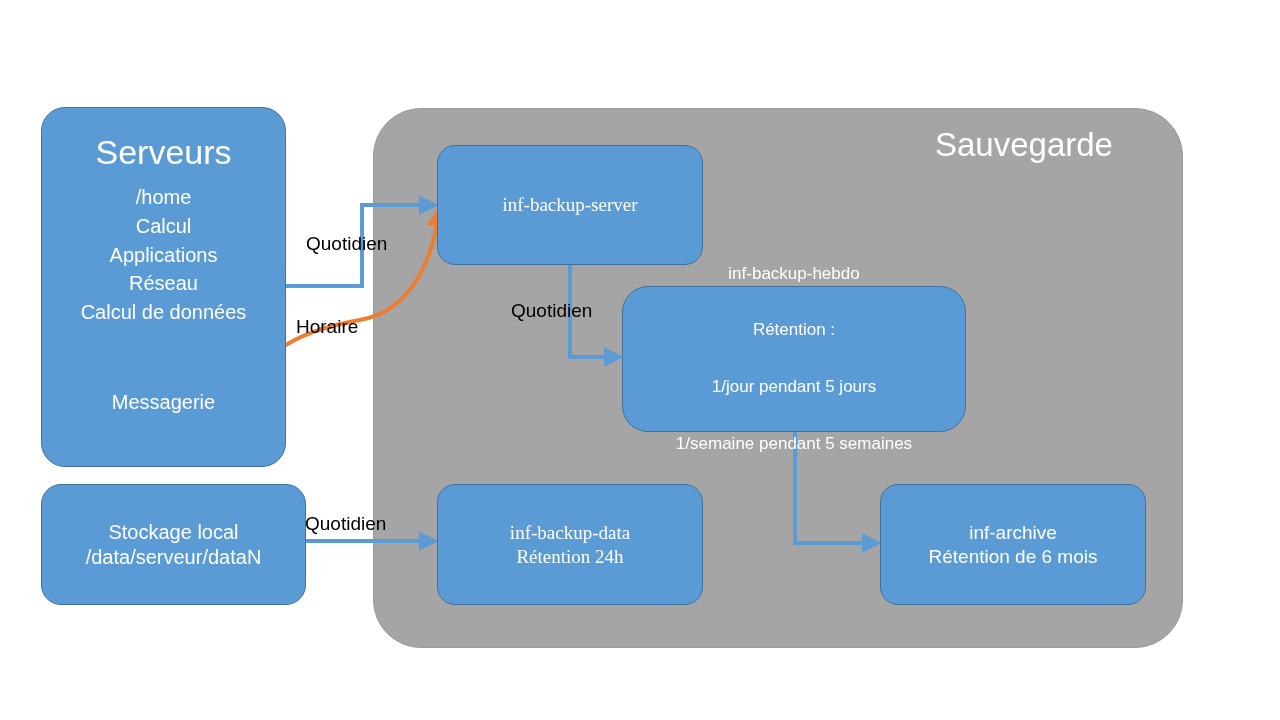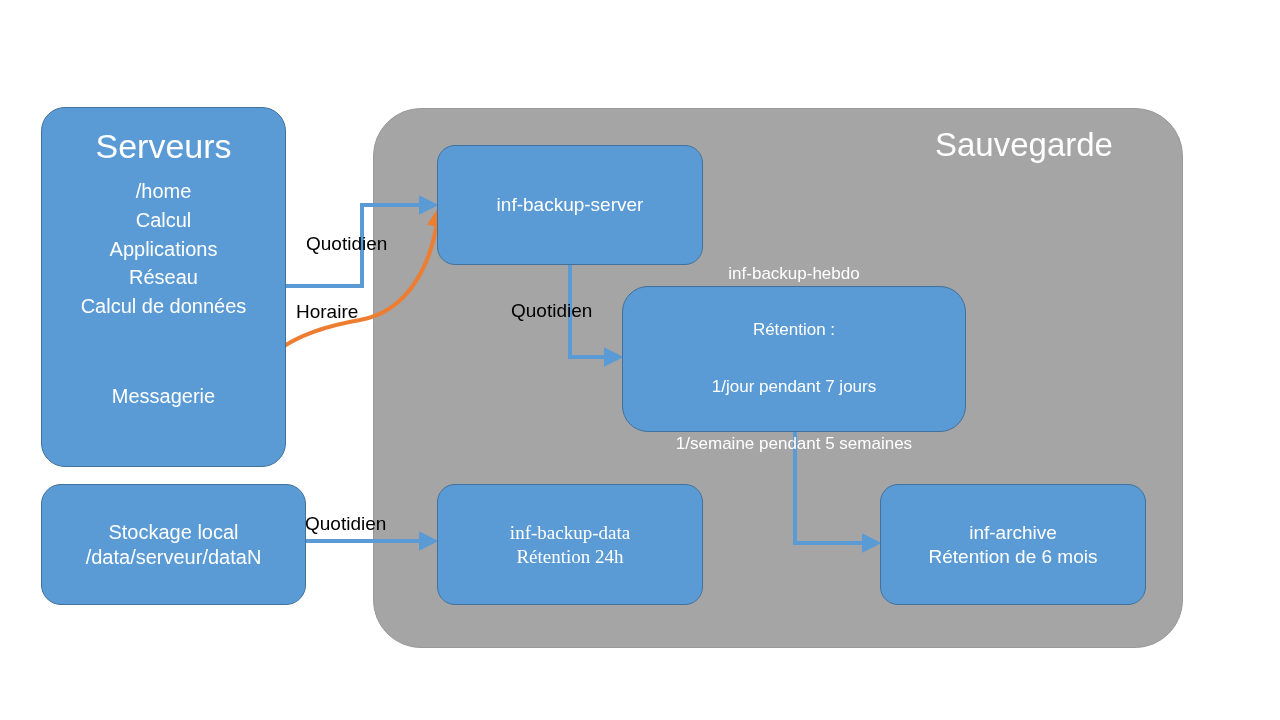--- a/index.html
+++ b/index.html
@@ -53,21 +53,21 @@
     font-size: 33px;
     white-space: nowrap;
     z-index: 2;
   }
 
   
   #servers {
     left: 41px; top: 107px; width: 245px; height: 360px;
     border-radius: 24px;
     justify-content: flex-start;
-    padding-top: 10px;
+    padding-top: 16px;
   }
   #servers-title {
     font-size: 34px;
     margin-top: 8px;
     margin-bottom: 10px;
   }
   #servers-list {
     font-size: 20px;
     line-height: 1.43;
     text-align: center;
@@ -80,20 +80,21 @@
   #storage {
     left: 41px; top: 484px; width: 265px; height: 121px;
     border-radius: 20px;
     font-size: 20px;
   }
 
   #backup-server {
     left: 437px; top: 145px; width: 266px; height: 120px;
     border-radius: 18px;
     font-size: 19px;
+    font-family: Liberation Serif, serif;
   }
   #backup-hebdo {
     left: 622px; top: 286px; width: 344px; height: 146px;
     border-radius: 26px;
     font-size: 17px;
     gap: 36px;
   }
   #backup-data {
     left: 437px; top: 484px; width: 266px; height: 121px;
     border-radius: 18px;
@@ -148,21 +149,21 @@
 
     <path d="M570,265 L570,357 L614,357" fill="none" stroke="#5B9BD5" stroke-width="4" marker-end="url(#arrow-blue)"></path>
 
     <path d="M795,432 L795,543 L872,543" fill="none" stroke="#5B9BD5" stroke-width="4" marker-end="url(#arrow-blue)"></path>
 
     <path d="M286,541 L429,541" fill="none" stroke="#5B9BD5" stroke-width="4" marker-end="url(#arrow-blue)"></path>
   </svg>
 
   <div class="edge-label" style="left:306px; top:233px;">Quotidien</div>
 
-  <div class="edge-label" style="left:296px; top:301px;text-align:right;">Horaire</div>
+  <div class="edge-label" style="left:296px; top:316px;text-align:right;">Horaire</div>
 
   <div class="edge-label" style="left:511px; top:300px;">Quotidien</div>
 
   <div class="edge-label" style="left:305px; top:513px;">Quotidien</div>
 
   <div class="node" id="servers">
     <div id="servers-title" class="line">Serveurs</div>
     <div id="servers-list">
       <span class="line">/home</span>
       <span class="line">Calcul</span>
@@ -178,21 +179,21 @@
     <span class="line">/data/serveur/dataN</span>
   </div>
 
   <div class="node" id="backup-server">
     <span class="line">inf-backup-server</span>
   </div>
 
   <div class="node" id="backup-hebdo">
     <span class="line">inf-backup-hebdo</span>
     <span class="line">Rétention :</span>
-    <span class="line">1/jour pendant 7 jours</span>
+    <span class="line">1/jour pendant 5 jours</span>
     <span class="line">1/semaine pendant 5 semaines</span>
   </div>
 
   <div class="node" id="backup-data">
     <span class="line">inf-backup-data</span>
     <span class="line">Rétention 24h</span>
   </div>
 
   <div class="node" id="archive">
     <span class="line">inf-archive</span>

